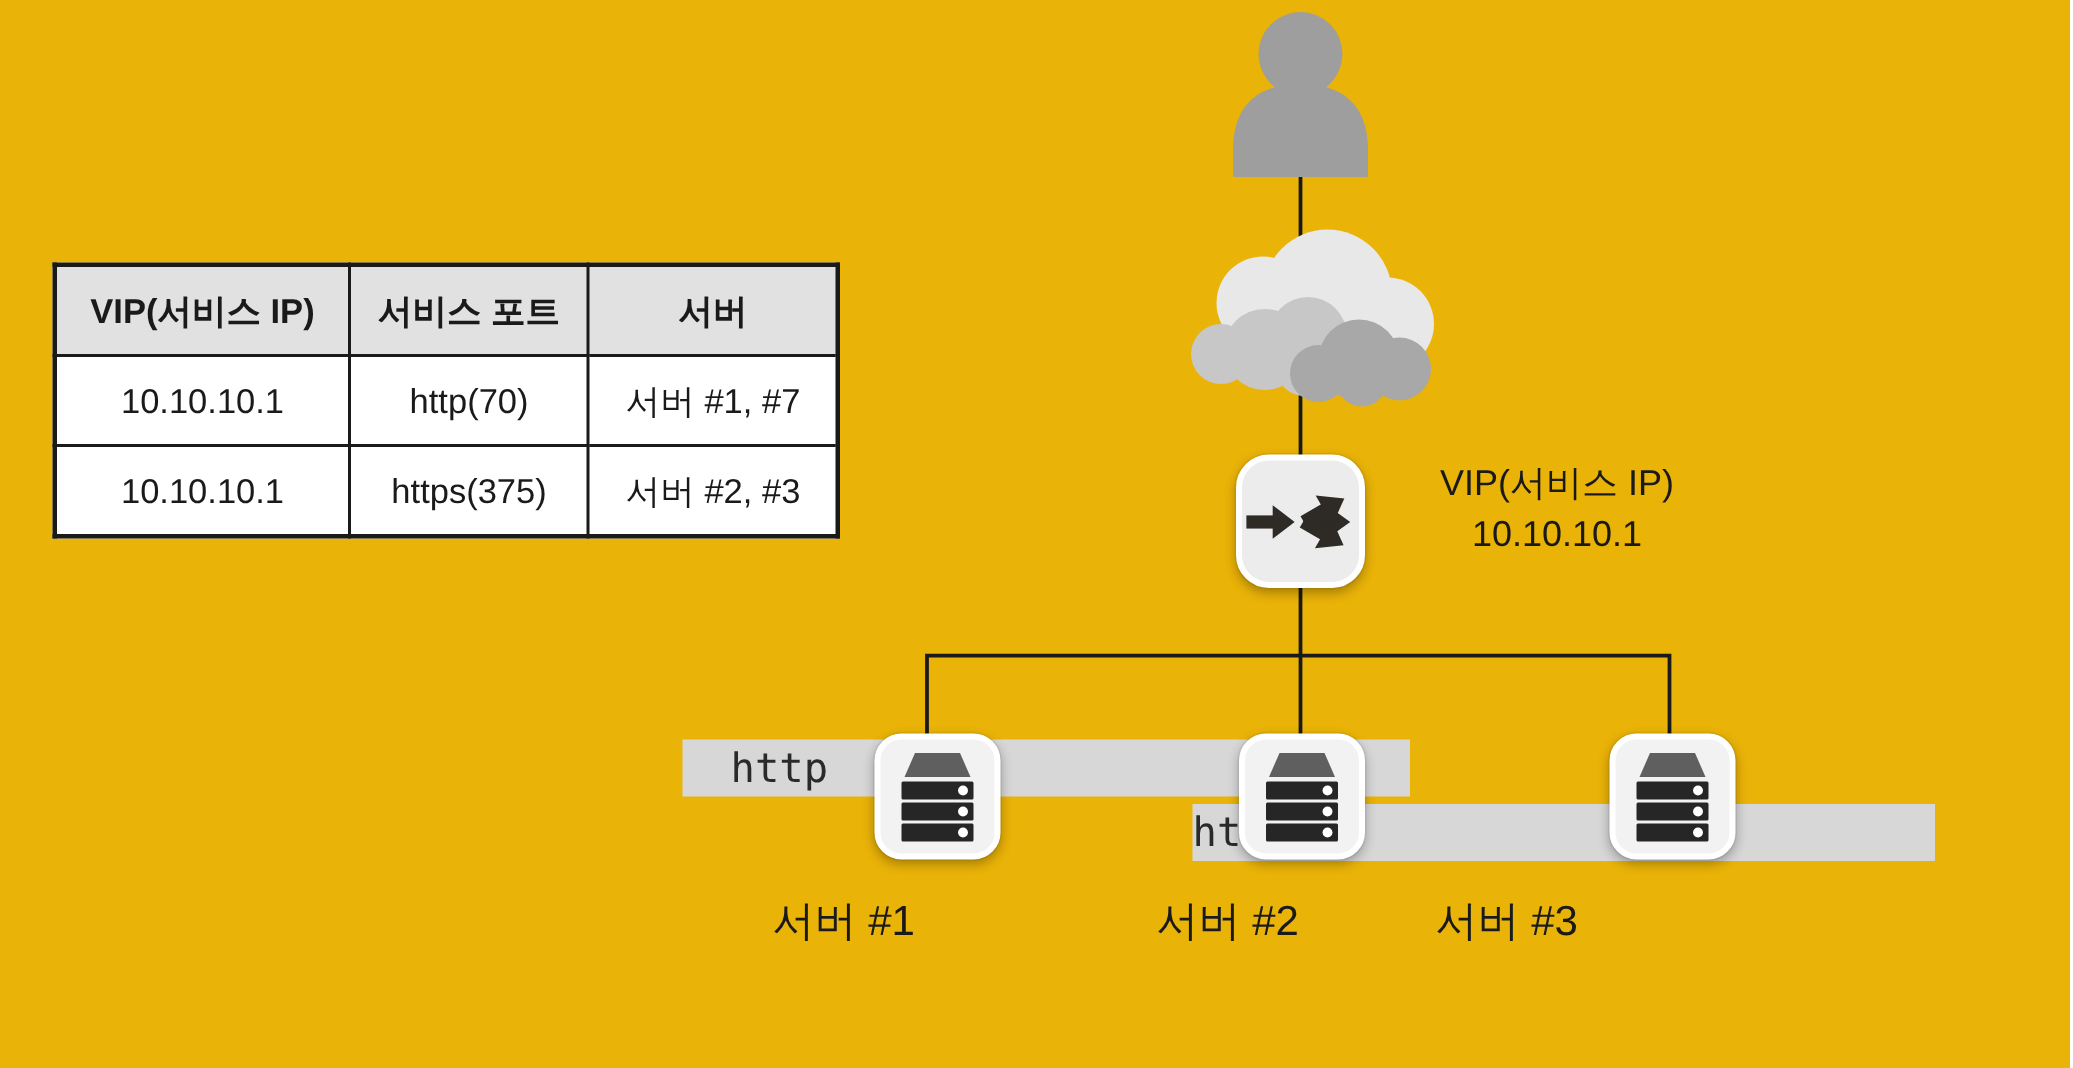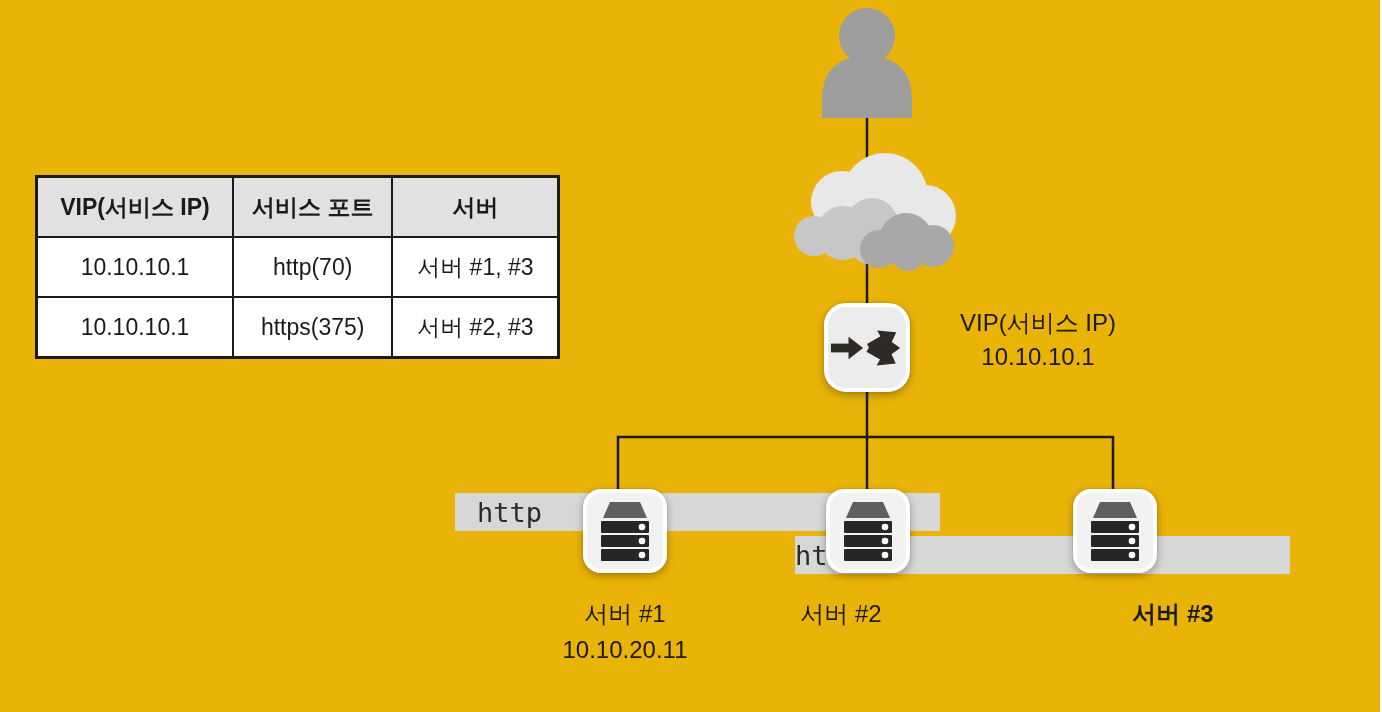--- a/index.html
+++ b/index.html
@@ -26,44 +26,44 @@
     background:#fff;
   }
   .col-vip{min-width:158px;}
   .col-port{min-width:118px;}
   .col-srv{min-width:128px;}
 
   
   .band{position:absolute;height:38px;background:#d7d7d7;z-index:1;
         font-family:"DejaVu Sans Mono", monospace;font-size:27px;color:#2a2a2a;
         display:flex;align-items:center;}
-  .band-http{left:455px;top:493px;width:485px;padding-left:22px;box-sizing:border-box;}
+  .band-http{left:455px;top:493px;width:485px;padding-left:32px;box-sizing:border-box;}
   .band-https{left:795px;top:536px;width:495px;justify-content:flex-start;padding-right:22px;box-sizing:border-box;}
 
   
   .node{
     position:absolute;z-index:2;border-radius:18px;border:4px solid #ffffff;
     box-shadow:0 3px 8px rgba(0,0,0,.30), 0 0 0 1px rgba(0,0,0,.05);
     box-sizing:border-box;
   }
   .lb-node{left:824px;top:303px;width:86px;height:89px;background:#ececec;border-radius:22px;}
   .server-node{width:84px;height:84px;top:489px;background:#f2f2f2;}
   .server-1{left:583px;} .server-2{left:826px;} .server-3{left:1073px;}
   .node svg{display:block;width:100%;height:100%;}
 
   
   .lb-label{
     position:absolute;left:928px;top:306px;width:220px;z-index:3;
     text-align:center;font-size:24px;line-height:34px;
   }
   .server-label{
-    position:absolute;top:596px;width:220px;z-index:3;text-align:center;
-    font-size:24px;line-height:36px;
-  }
-  .sl-1{left:515px;} .sl-2{left:731px;} .sl-3{left:1063px;font-weight:bold;}
+    position:absolute;top:596px;width:220px;z-index:3;text-align:left;
+    font-size:28px;line-height:36px;
+  }
+  .sl-1{left:515px;} .sl-2{left:771px;} .sl-3{left:957px;}
 </style>
 </head>
 <body>
 
 <div class="canvas">
 
   <svg class="wires" viewBox="0 0 1382 712">
 
     <path d="M867 116 L867 305" stroke="#1a1a1a" stroke-width="2.5" fill="none"></path>
 
@@ -100,21 +100,21 @@
       <tr>
         <th class="col-vip">VIP(서비스 IP)</th>
         <th class="col-port">서비스 포트</th>
         <th class="col-srv">서버</th>
       </tr>
     </thead>
     <tbody>
       <tr>
         <td>10.10.10.1</td>
         <td>http(70)</td>
-        <td>서버 #1, #3</td>
+        <td>서버 #1, #7</td>
       </tr>
       <tr>
         <td>10.10.10.1</td>
         <td>https(375)</td>
         <td>서버 #2, #3</td>
       </tr>
     </tbody>
   </table>
 
   <div class="band band-http">
@@ -193,21 +193,20 @@
       <g fill="#ffffff">
         <circle cx="55" cy="34" r="3.3"></circle>
         <circle cx="55" cy="48" r="3.3"></circle>
         <circle cx="55" cy="62" r="3.3"></circle>
       </g>
     </svg>
   </div>
 
   <div class="server-label sl-1">
     <div>서버 #1</div>
-    <div>10.10.20.11</div>
   </div>
   <div class="server-label sl-2">
     <div>서버 #2</div>
   </div>
   <div class="server-label sl-3">
     <div>서버 #3</div>
   </div>
 
 </div>
 

